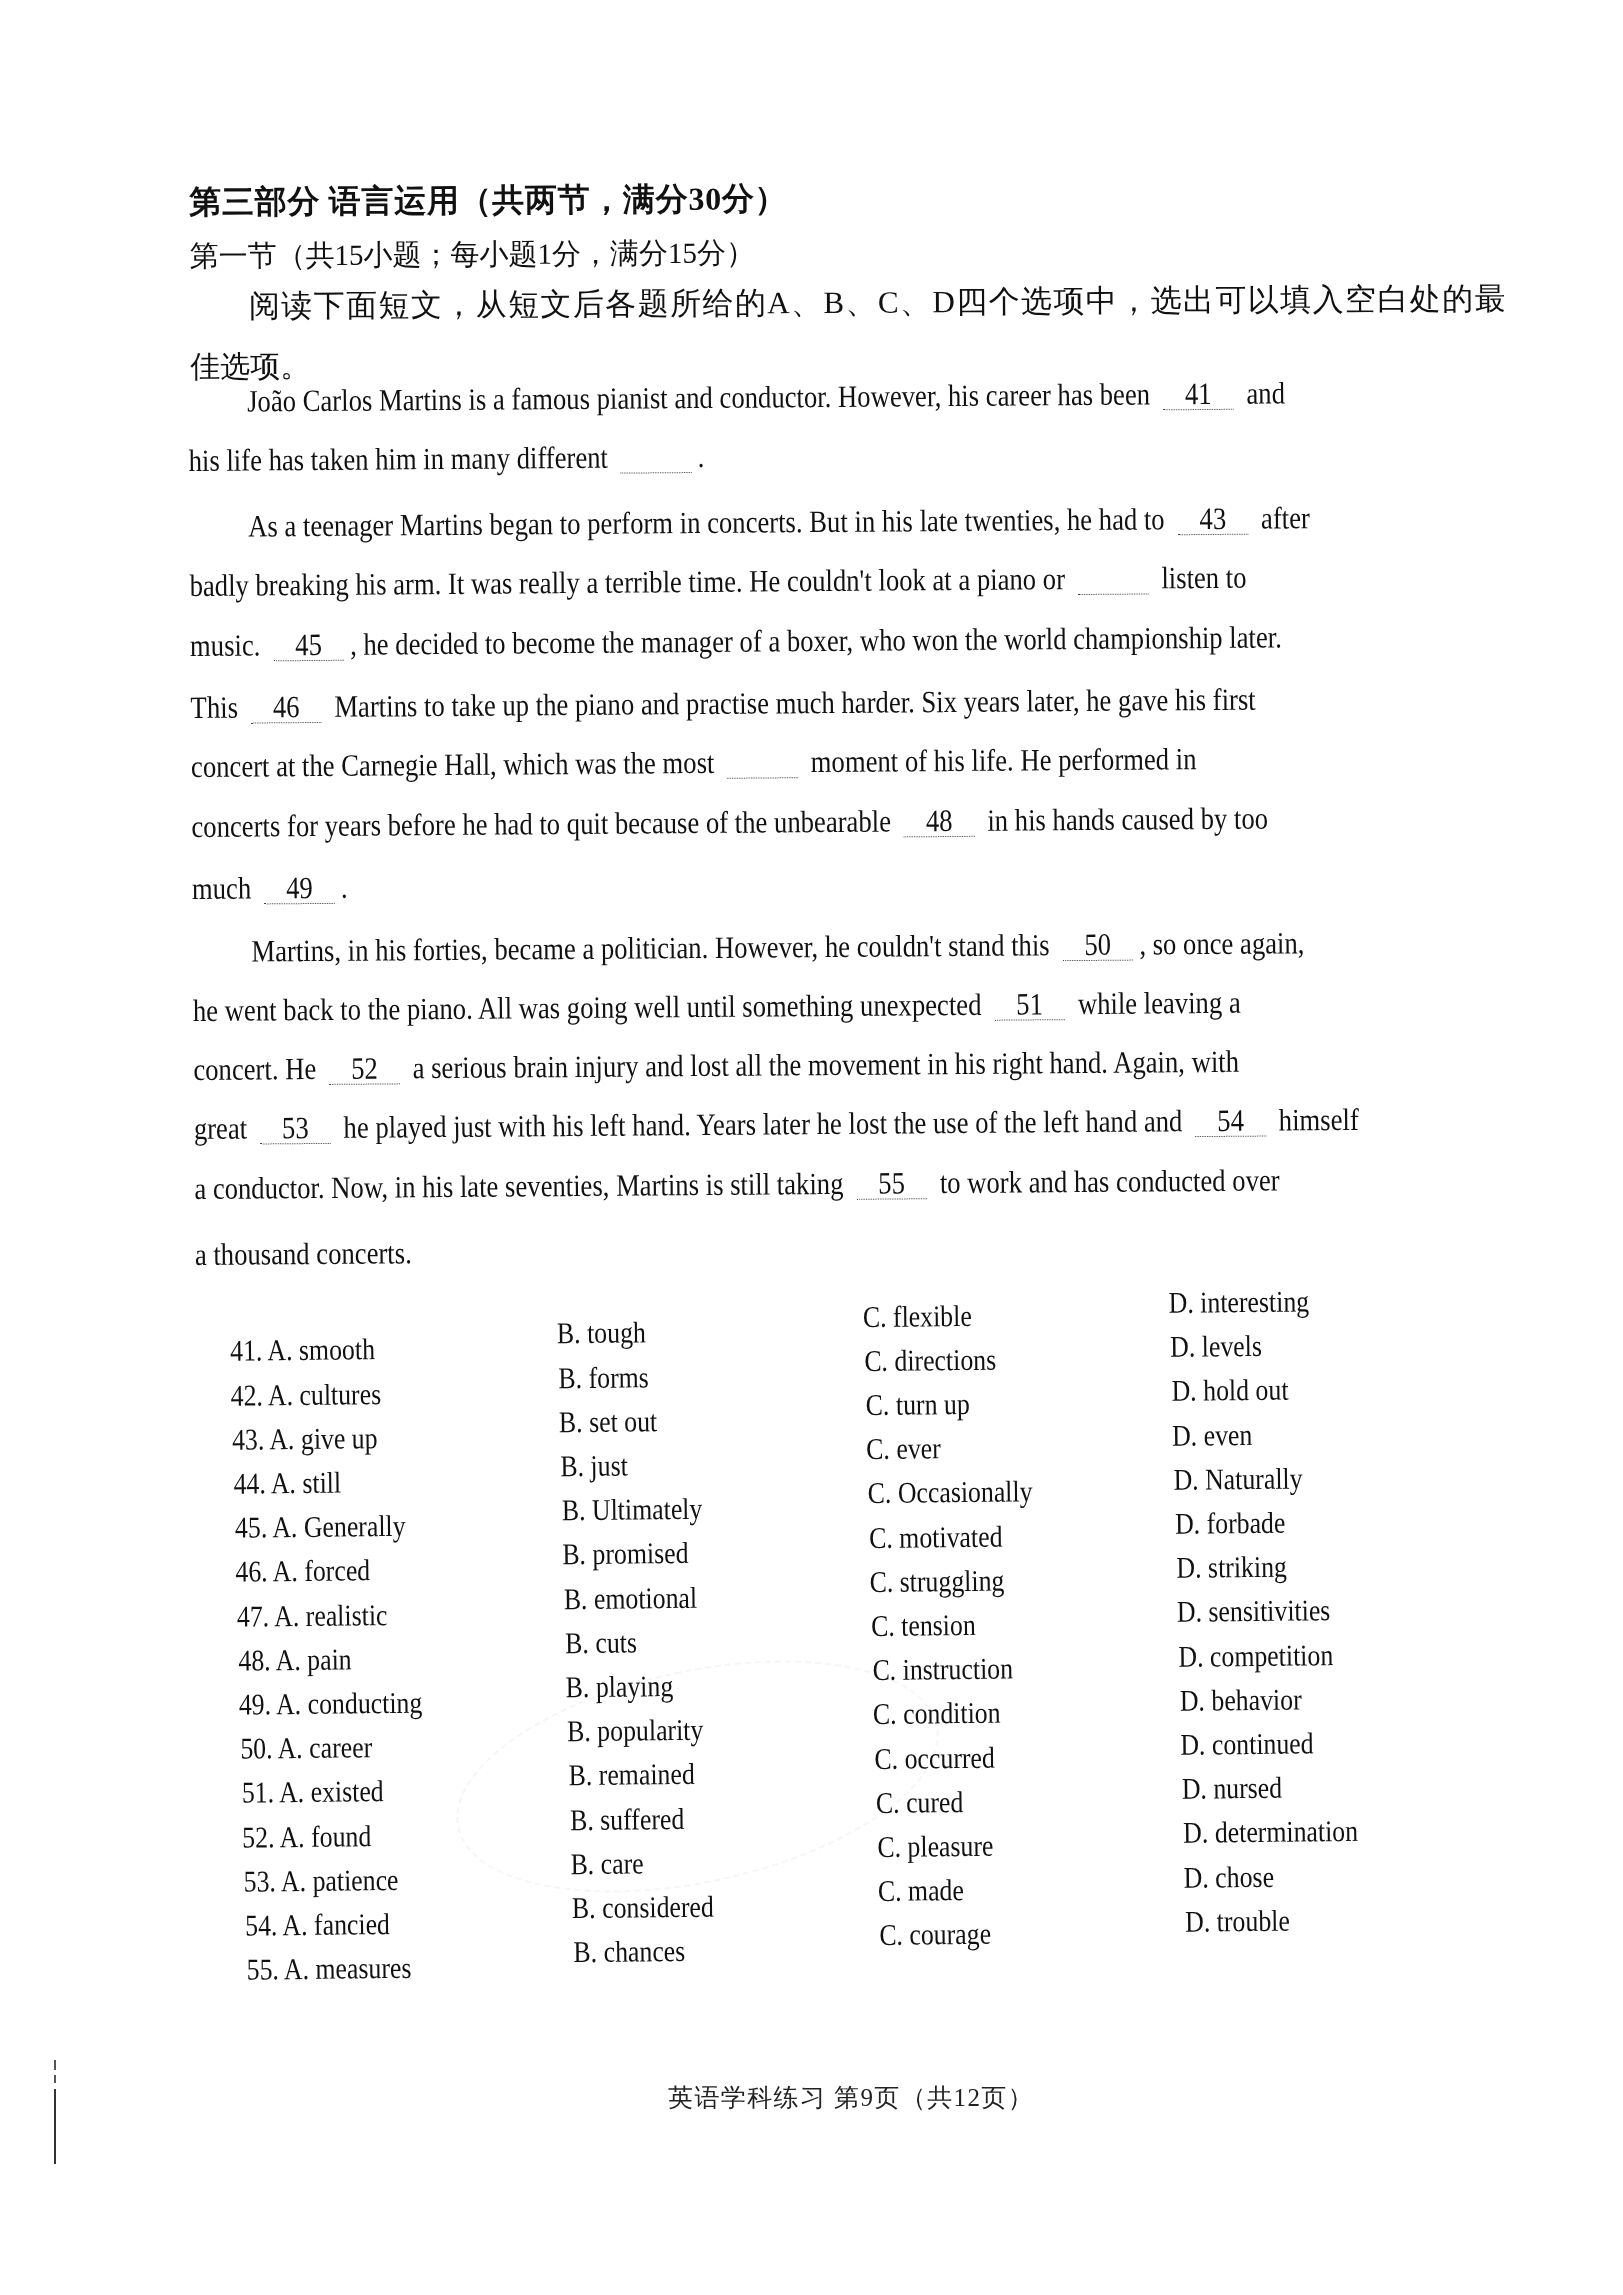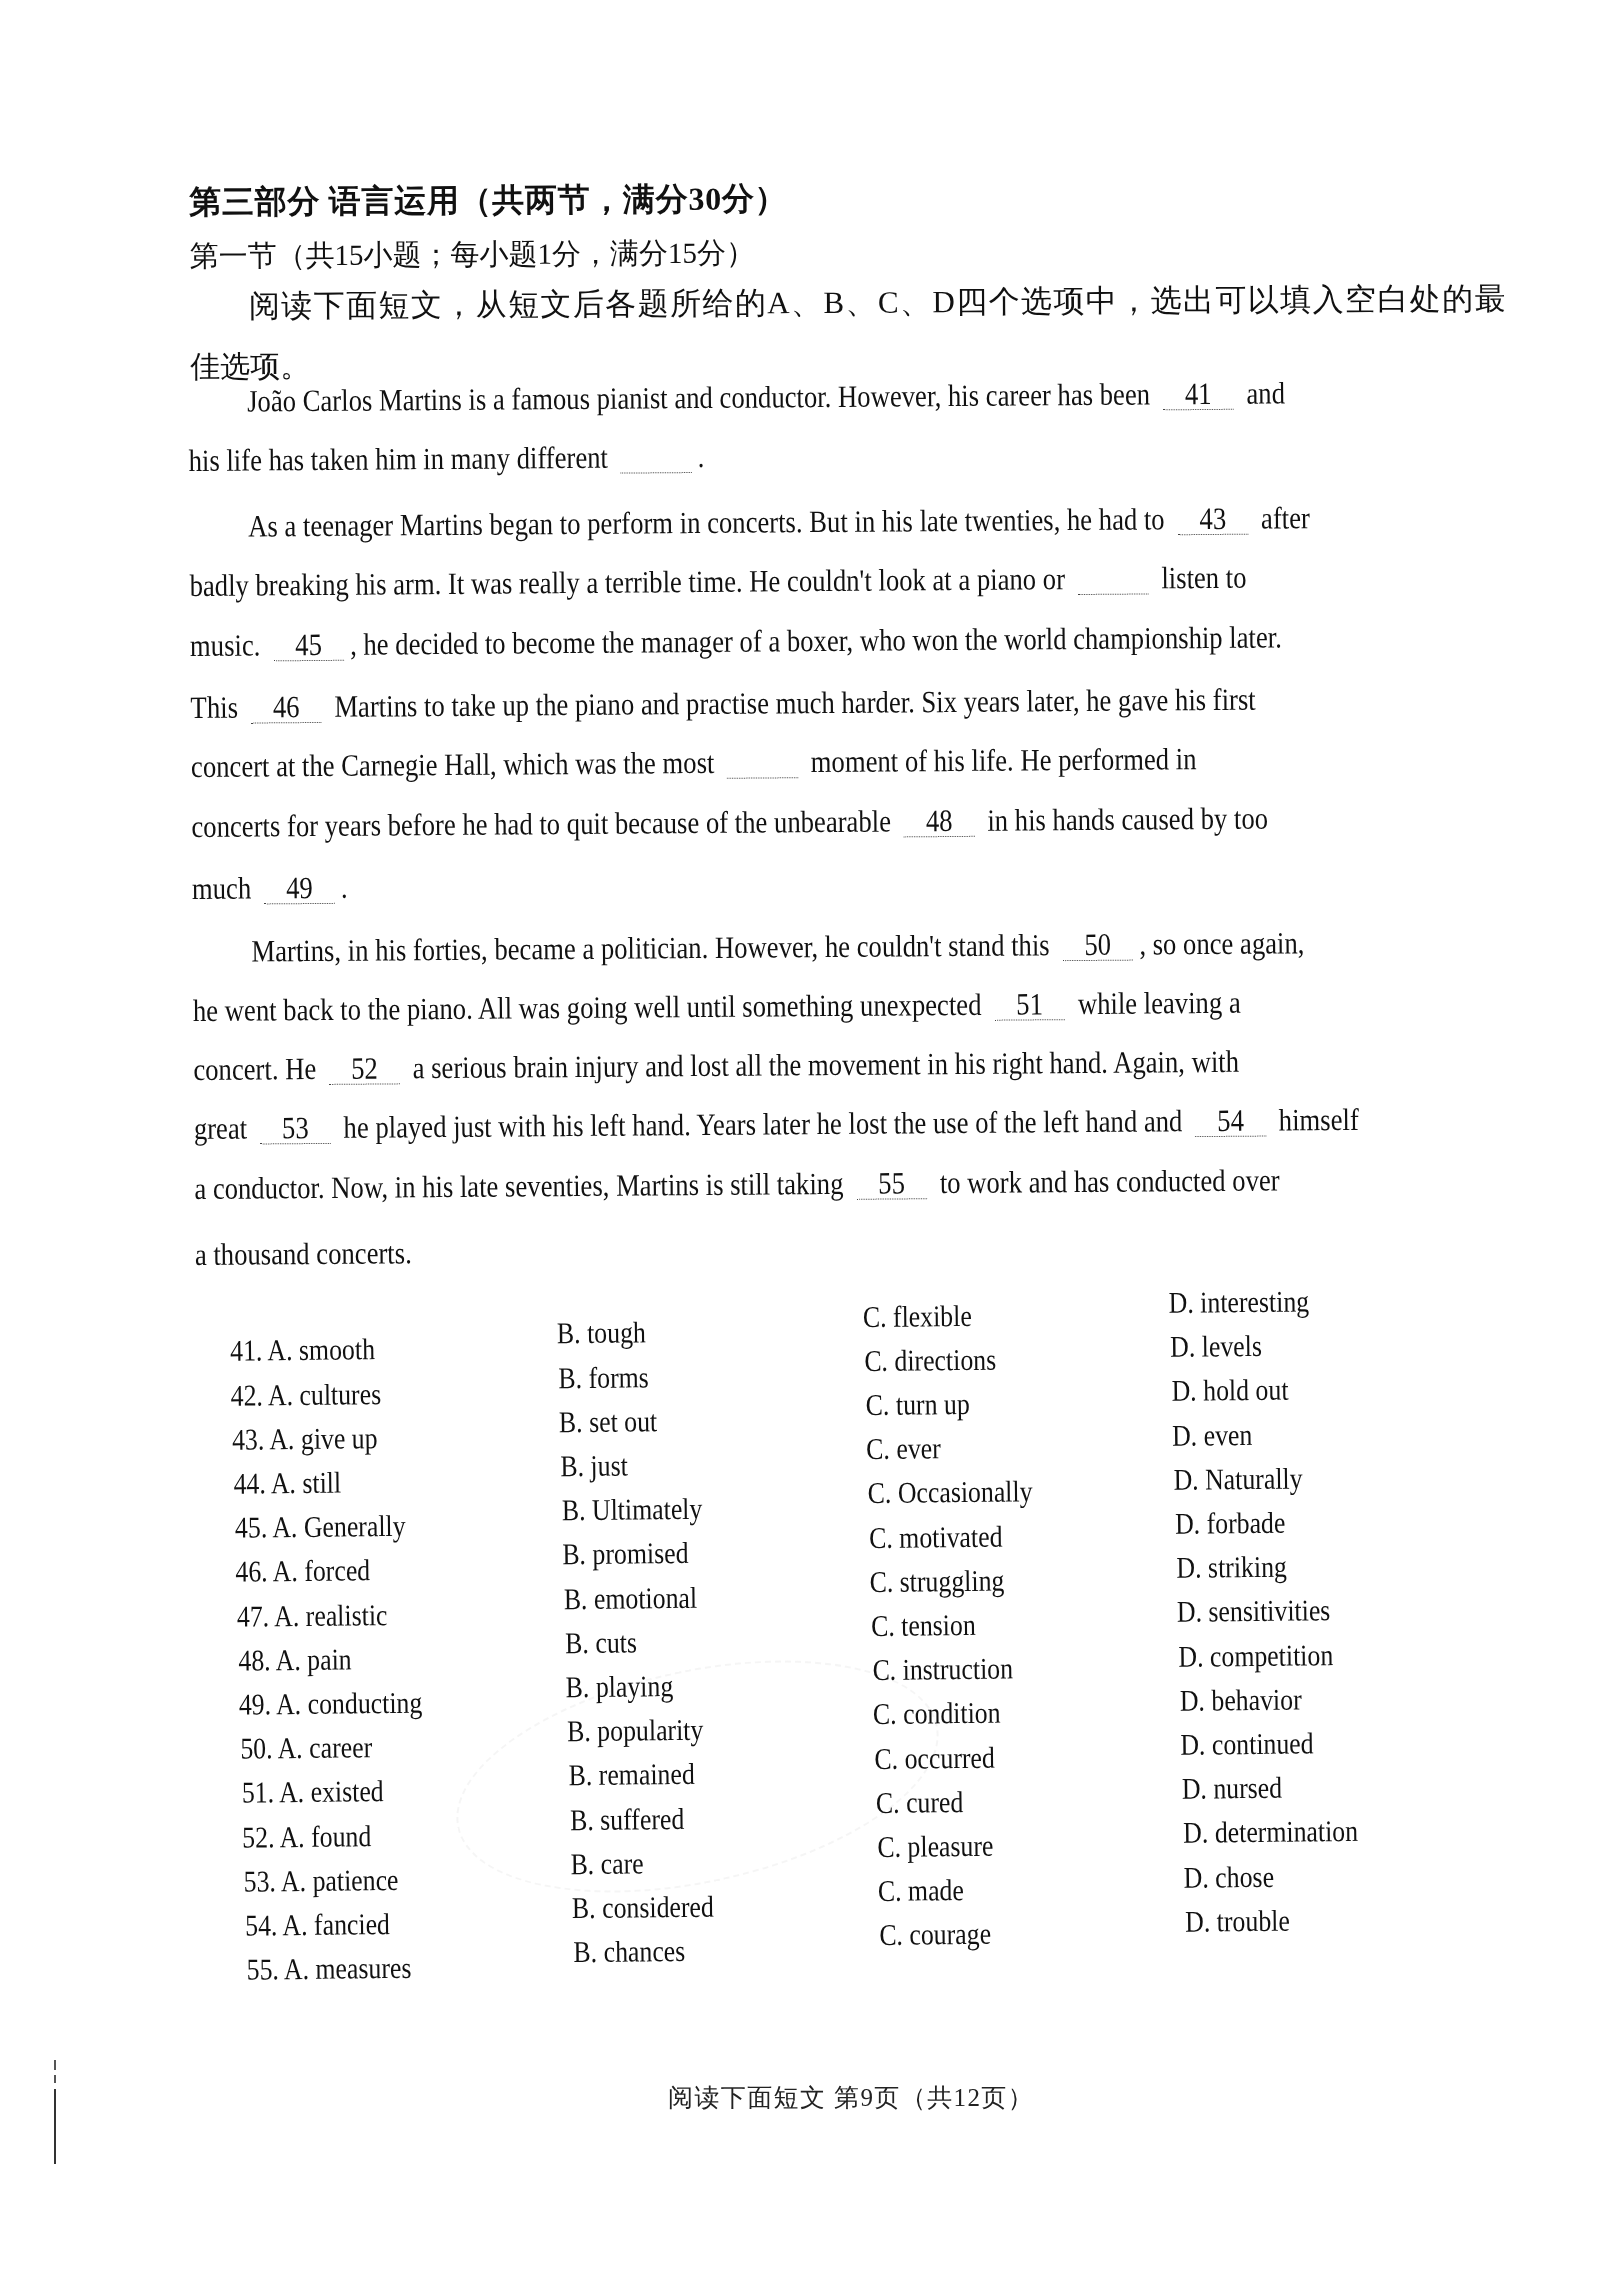--- a/index.html
+++ b/index.html
@@ -142,15 +142,15 @@
         <div class="opt" style="left: 1164px; top: 1873px;">D. chose</div>
       </div>
       <div>
         <div class="opt" style="left: 226px; top: 1955px;">55. A. measures</div>
         <div class="opt" style="left: 553px; top: 1941px;">B. chances</div>
         <div class="opt" style="left: 859px; top: 1927px;">C. courage</div>
         <div class="opt" style="left: 1165px; top: 1917px;">D. trouble</div>
       </div>
     </div>
 
-  <div class="footer">阅读下面短文 第9页（共12页）</div>
+  <div class="footer">英语学科练习 第9页（共12页）</div>
 </div>
 
 
 </body></html>

